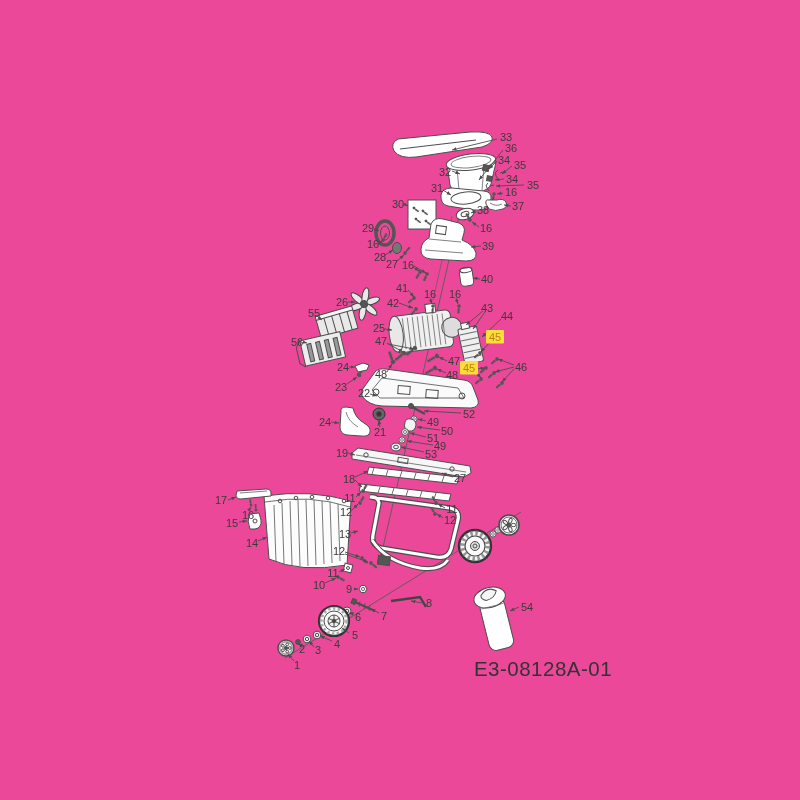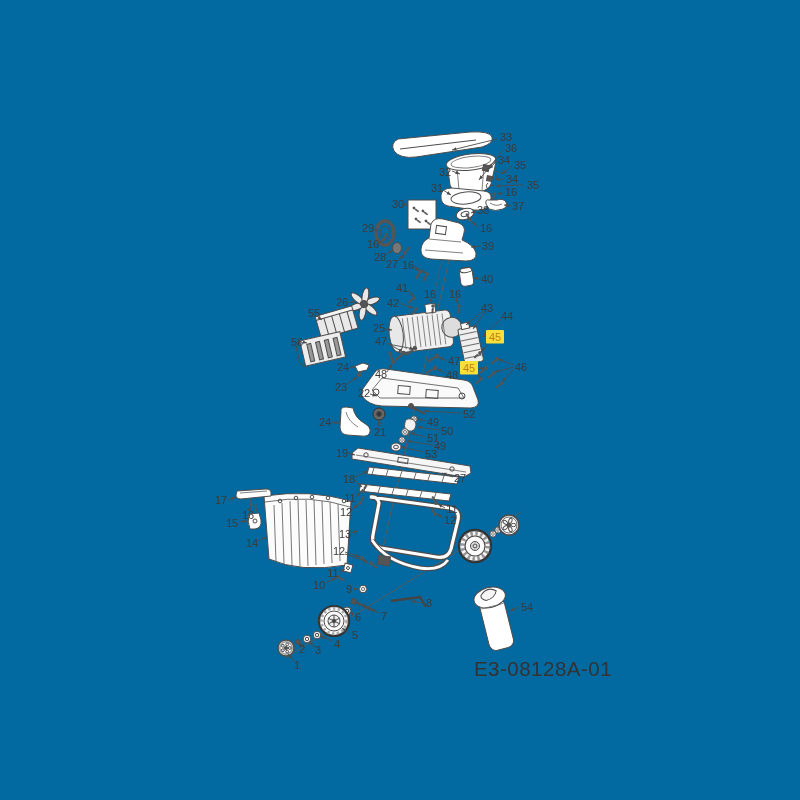--- a/index.html
+++ b/index.html
@@ -1,16 +1,16 @@
 <!DOCTYPE html>
 <html><head>
 <meta charset="utf-8">
 <style>
   html,body{margin:0;padding:0;background:#fff;}
-  .canvas{position:relative;width:800px;height:800px;background:#0369a1;overflow:hidden;
+  .canvas{position:relative;width:800px;height:800px;background:#ec4899;overflow:hidden;
           font-family:"Liberation Sans",sans-serif;}
   svg{position:absolute;left:0;top:0;}
   svg text{font-family:"Liberation Sans",sans-serif;}
 </style>
 </head>
 <body>
 
 <div class="canvas">
 <svg width="800" height="800" viewBox="0 0 800 800">
   <defs>

